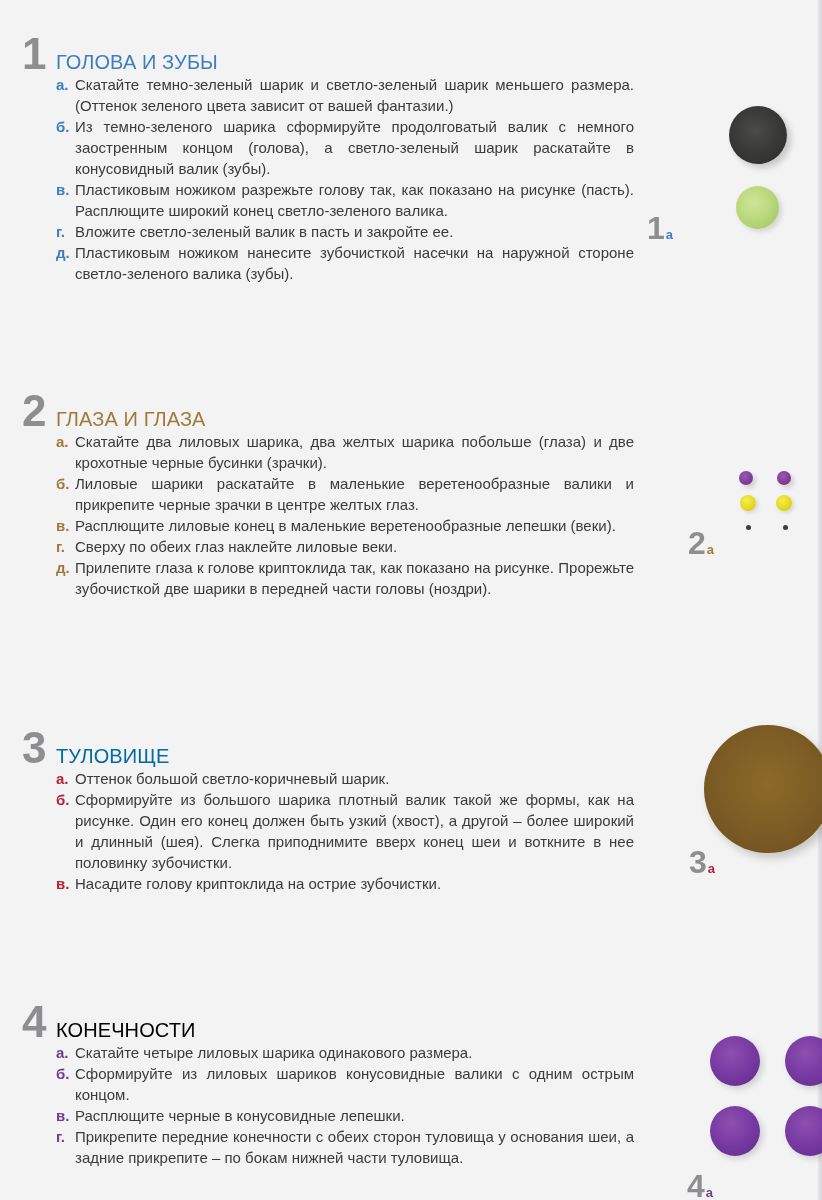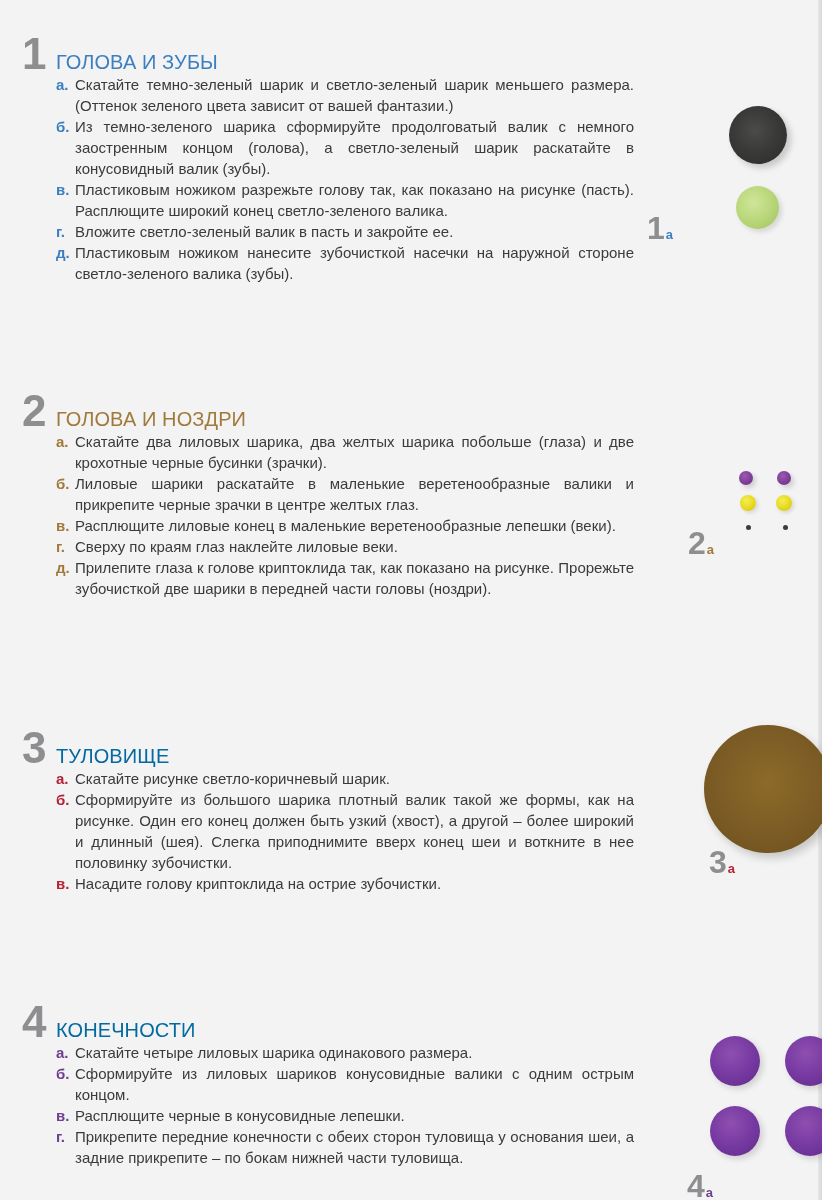--- a/index.html
+++ b/index.html
@@ -93,37 +93,37 @@
 <div>
   <div class="ball dark" style="left:729px;top:106px;width:58px;height:58px;"></div>
   <div class="ball lightgreen" style="left:736px;top:186px;width:43px;height:43px;"></div>
   <div class="fig-label" style="left:647px;top:212px;">
     <span>1</span><span class="sub" style="color:#3c7fc0">а</span>
   </div>
 </div>
 
 <section class="section" style="top:389px;height:240px;">
   <div class="step-num">2</div>
-  <div class="step-title" style="color:#a07a3a">ГОЛОВА И НОЗДРИ</div>
+  <div class="step-title" style="color:#a07a3a">ГЛАЗА И ГЛАЗА</div>
   <ul class="items">
     <li class="item">
         <span class="letter" style="color:#a07a3a">а.</span>
         <span class="txt">Скатайте два лиловых шарика, два желтых шарика побольше (глаза) и две крохотные черные бусинки (зрачки).</span>
       </li>
     <li class="item">
         <span class="letter" style="color:#a07a3a">б.</span>
         <span class="txt">Лиловые шарики раскатайте в маленькие веретенообразные валики и прикрепите черные зрачки в центре желтых глаз.</span>
       </li>
     <li class="item">
         <span class="letter" style="color:#a07a3a">в.</span>
         <span class="txt">Расплющите лиловые конец в маленькие веретенообразные лепешки (веки).</span>
       </li>
     <li class="item">
         <span class="letter" style="color:#a07a3a">г.</span>
-        <span class="txt">Сверху по краям глаз наклейте лиловые веки.</span>
+        <span class="txt">Сверху по обеих глаз наклейте лиловые веки.</span>
       </li>
     <li class="item">
         <span class="letter" style="color:#a07a3a">д.</span>
         <span class="txt">Прилепите глаза к голове криптоклида так, как показано на рисунке. Прорежьте зубочисткой две шарики в передней части головы (ноздри).</span>
       </li>
   </ul>
 </section>
 <div>
   <div class="ball purple" style="left:739px;top:471px;width:14px;height:14px;"></div>
   <div class="ball purple" style="left:777px;top:471px;width:14px;height:14px;"></div>
@@ -135,42 +135,42 @@
     <span>2</span><span class="sub" style="color:#a07a3a">а</span>
   </div>
 </div>
 
 <section class="section" style="top:726px;height:180px;">
   <div class="step-num">3</div>
   <div class="step-title" style="color:#0369a1">ТУЛОВИЩЕ</div>
   <ul class="items">
     <li class="item">
         <span class="letter" style="color:#b52336">а.</span>
-        <span class="txt">Скатайте рисунке светло-коричневый шарик.</span>
+        <span class="txt">Оттенок большой светло-коричневый шарик.</span>
       </li>
     <li class="item">
         <span class="letter" style="color:#b52336">б.</span>
         <span class="txt">Сформируйте из большого шарика плотный валик такой же формы, как на рисунке. Один его конец должен быть узкий (хвост), а другой – более широкий и длинный (шея). Слегка приподнимите вверх конец шеи и воткните в нее половинку зубочистки.</span>
       </li>
     <li class="item">
         <span class="letter" style="color:#b52336">в.</span>
         <span class="txt">Насадите голову криптоклида на острие зубочистки.</span>
       </li>
   </ul>
 </section>
 <div>
   <div class="ball brown" style="left:704px;top:725px;width:128px;height:128px;"></div>
-  <div class="fig-label" style="left:709px;top:846px;">
+  <div class="fig-label" style="left:689px;top:846px;">
     <span>3</span><span class="sub" style="color:#b52336">а</span>
   </div>
 </div>
 
 <section class="section" style="top:1000px;height:180px;">
   <div class="step-num">4</div>
-  <div class="step-title" style="color:#0369a1">КОНЕЧНОСТИ</div>
+  <div class="step-title" style="color:#000000">КОНЕЧНОСТИ</div>
   <ul class="items">
     <li class="item">
         <span class="letter" style="color:#6f3f8e">а.</span>
         <span class="txt">Скатайте четыре лиловых шарика одинакового размера.</span>
       </li>
     <li class="item">
         <span class="letter" style="color:#6f3f8e">б.</span>
         <span class="txt">Сформируйте из лиловых шариков конусовидные валики с одним острым концом.</span>
       </li>
     <li class="item">

